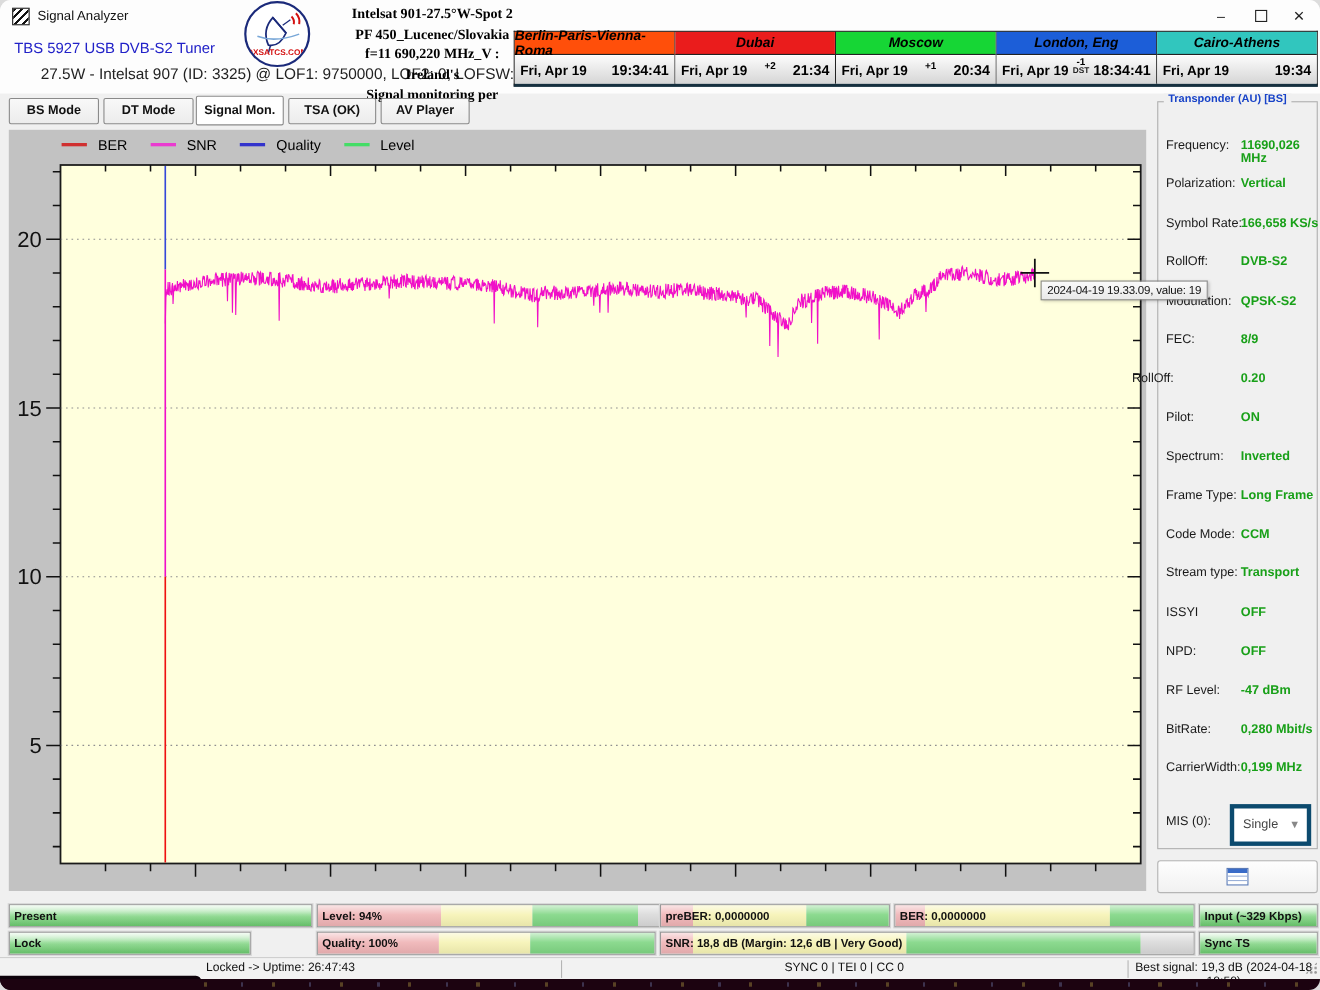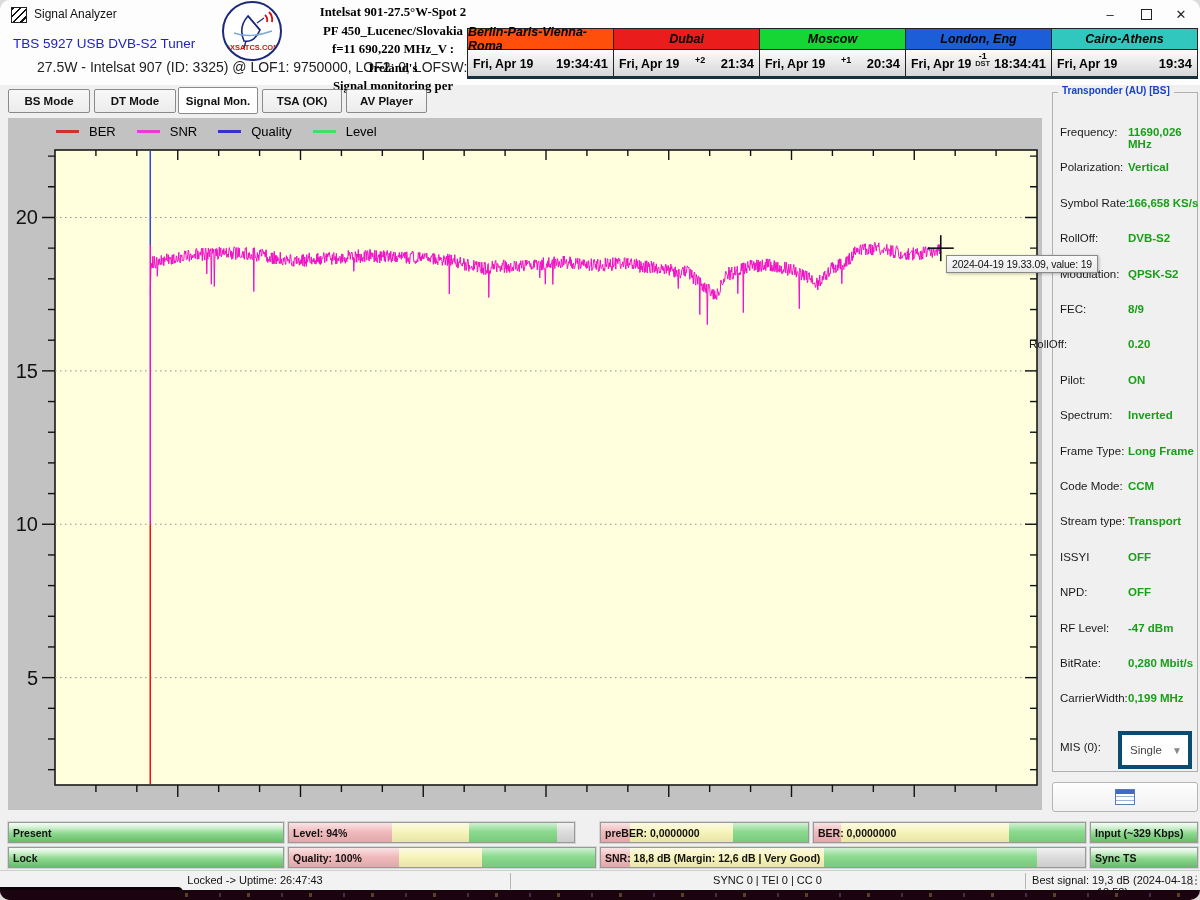--- a/index.html
+++ b/index.html
@@ -353,21 +353,21 @@
   </div>
 
   <div id="bars-holder">
       <div class="abs pbar" style="left: 8px; top: 822px; width: 276px;">
         <div class="segwrap">
           <div style="flex: 1 1 0%; background: linear-gradient(rgb(222, 245, 222), rgb(134, 215, 136) 55%, rgb(107, 201, 110));"></div>
         </div>
         <div class="sheen"></div>
         <span class="plabel">Present</span>
       </div>
-      <div class="abs pbar" style="left: 288px; top: 822px; width: 287px;">
+      <div class="abs pbar" style="left: 288px; top: 822px; width: 312px;">
         <div class="segwrap">
           <div style="width: 36%; background: rgb(239, 179, 181);"></div>
           <div style="width: 27%; background: rgb(246, 243, 180);"></div>
           <div style="width: 31%; background: rgb(127, 214, 131);"></div>
           <div style="width: 6%; background: rgb(217, 217, 217);"></div>
         </div>
         <div class="sheen"></div>
         <span class="plabel">Level: 94%</span>
       </div>
       <div class="abs pbar" style="left: 600px; top: 822px; width: 209px;">
@@ -388,21 +388,21 @@
         <div class="sheen"></div>
         <span class="plabel">BER: 0,0000000</span>
       </div>
       <div class="abs pbar" style="left: 1090px; top: 822px; width: 108px;">
         <div class="segwrap">
           <div style="flex: 1 1 0%; background: linear-gradient(rgb(222, 245, 222), rgb(134, 215, 136) 55%, rgb(107, 201, 110));"></div>
         </div>
         <div class="sheen"></div>
         <span class="plabel">Input (~329 Kbps)</span>
       </div>
-      <div class="abs pbar" style="left: 8px; top: 847px; width: 276px;">
+      <div class="abs pbar" style="left: 8px; top: 847px; width: 220px;">
         <div class="segwrap">
           <div style="flex: 1 1 0%; background: linear-gradient(rgb(222, 245, 222), rgb(134, 215, 136) 55%, rgb(107, 201, 110));"></div>
         </div>
         <div class="sheen"></div>
         <span class="plabel">Lock</span>
       </div>
       <div class="abs pbar" style="left: 288px; top: 847px; width: 308px;">
         <div class="segwrap">
           <div style="width: 36%; background: rgb(239, 179, 181);"></div>
           <div style="width: 27%; background: rgb(246, 243, 180);"></div>

